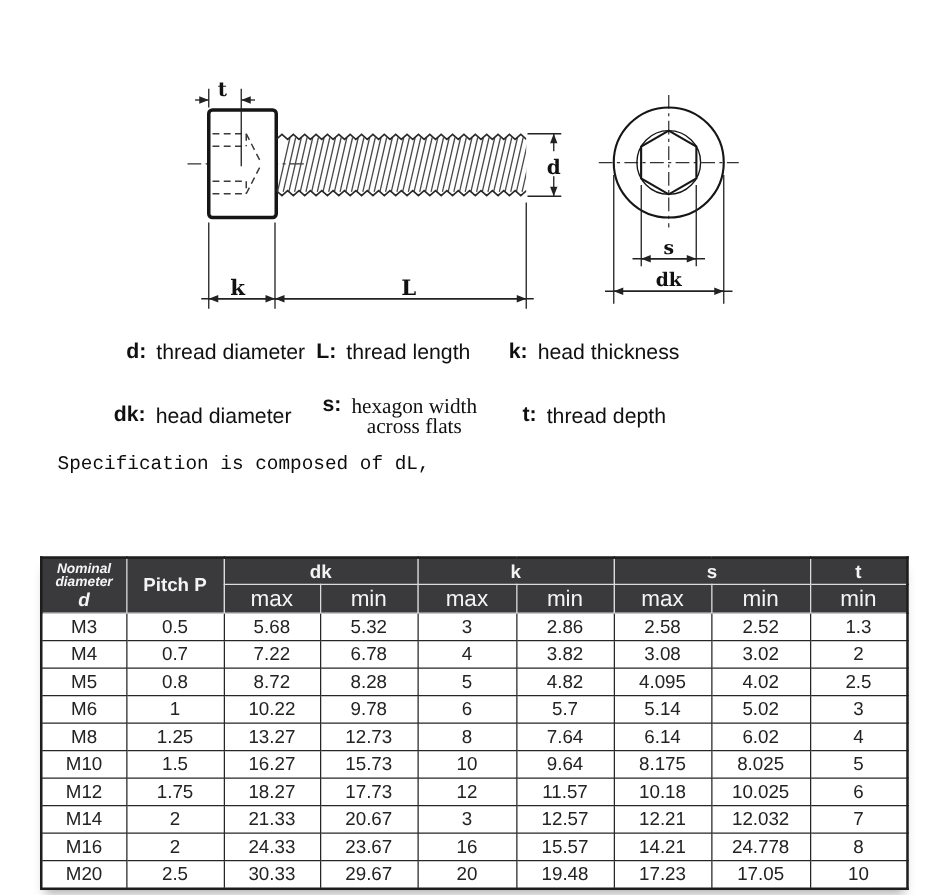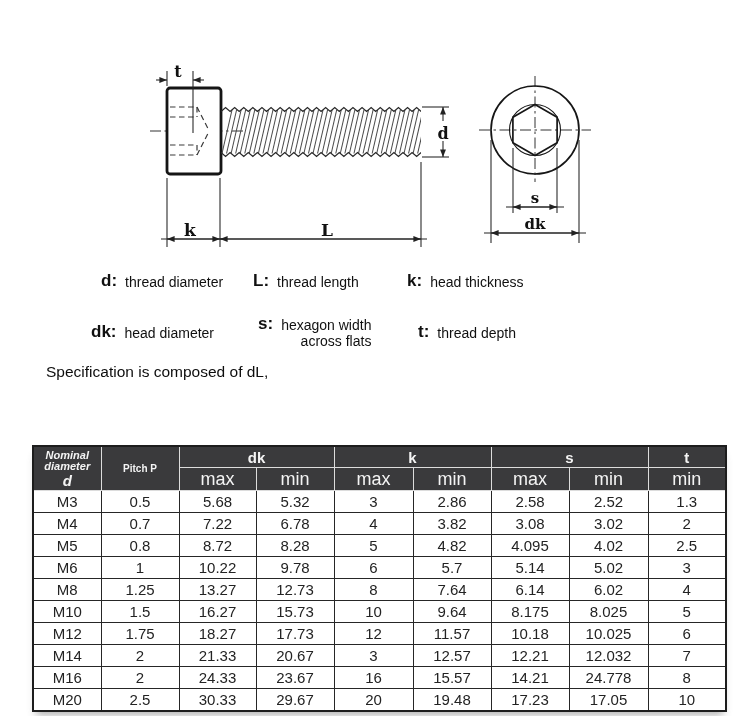--- a/index.html
+++ b/index.html
@@ -6,39 +6,39 @@
   body{width:747px;height:716px;background:#ffffff;font-family:"Liberation Sans",sans-serif;}
   .page{position:relative;width:747px;height:716px;background:#fff;overflow:hidden;}
 
   
   .drawing-svg{position:absolute;left:0;top:0;}
   .dimtext{font-family:"DejaVu Serif",serif;font-weight:600;fill:#111;}
 
   
   .leg{position:absolute;display:flex;gap:8px;align-items:flex-start;color:#101010;}
   .leg .sym{font-weight:bold;font-size:17px;line-height:18px;}
-  .leg .desc{font-size:14px;line-height:16.5px;padding-top:1.5px;white-space:pre-line;}
-  .leg.center .desc{text-align:right;}
+  .leg .desc{font-size:17px;line-height:16.5px;padding-top:1.5px;white-space:pre-line;}
+  .leg.center .desc{text-align:center;font-family:Liberation Serif, serif;}
   #leg-d {left:101px;top:272px;}
   #leg-L {left:253px;top:272px;}
   #leg-k {left:407px;top:272px;}
   #leg-dk{left:91px;top:323px;text-align:right;}
   #leg-s {left:258px;top:315px;}
   #leg-t {left:418px;top:323px;}
-  .note{position:absolute;left:46px;top:362px;width:695px;font-size:15.5px;line-height:19.5px;color:#0d0d0d;}
+  .note{position:absolute;left:46px;top:362px;width:695px;font-size:15.5px;line-height:19.5px;color:#0d0d0d;font-family:Liberation Mono, monospace;}
 
   
   .table-wrap{position:absolute;left:32px;top:445px;box-shadow:0 7px 8px -4px rgba(80,80,80,.45);}
   table.spec{border-collapse:collapse;table-layout:fixed;width:693px;color:#232323;
              border:2.2px solid #1d1d1d;background:#fff;}
   table.spec thead th{background:#3a3a3c;color:#f4f4f4;border:1.5px solid #dcdcdc;
              font-weight:normal;padding:0;}
   table.spec th.nominal{font-size:11px;line-height:11.5px;font-weight:600;font-style:italic;}
   table.spec th.nominal .sym{font-size:15px;line-height:15px;font-weight:bold;}
-  table.spec th.pitch{font-size:10px;font-weight:600;}
+  table.spec th.pitch{font-size:15px;font-weight:600;}
   table.spec th.group{font-size:15px;font-weight:bold;height:20px;}
   table.spec th.sub{font-size:18px;font-weight:500;height:22px;}
   table.spec tbody td{border:1.6px solid #262626;text-align:center;height:21px;
              padding:0;font-size:15px;background:#fff;}
 </style>
 </head>
 <body>
 
 <div class="page">
 

